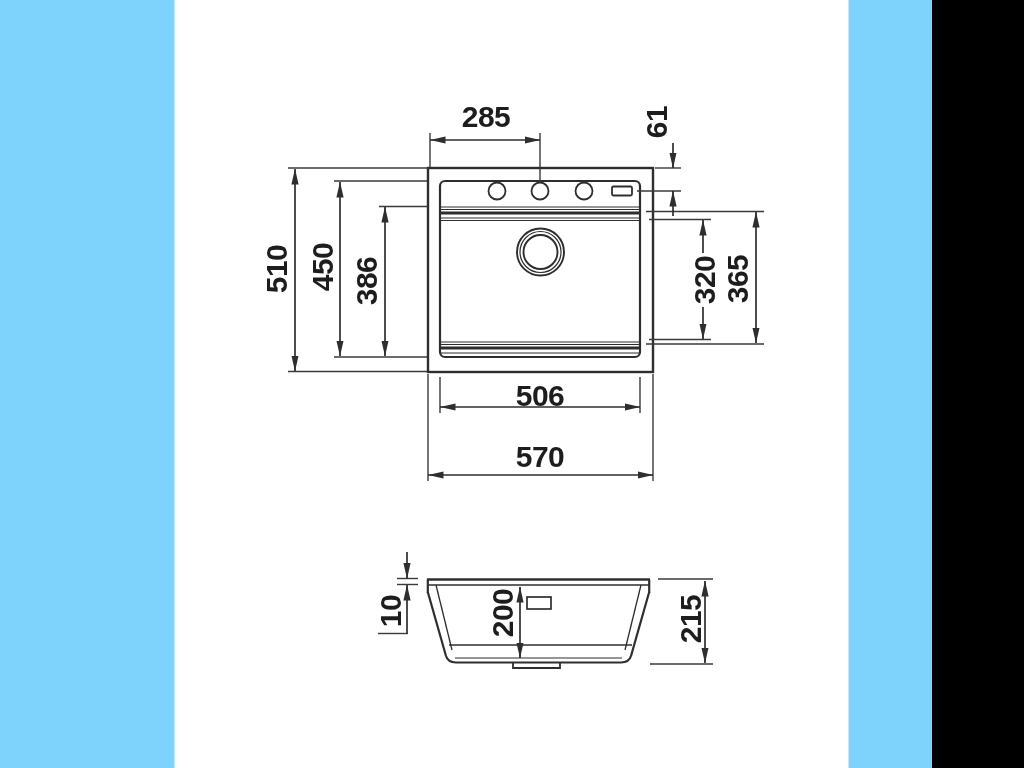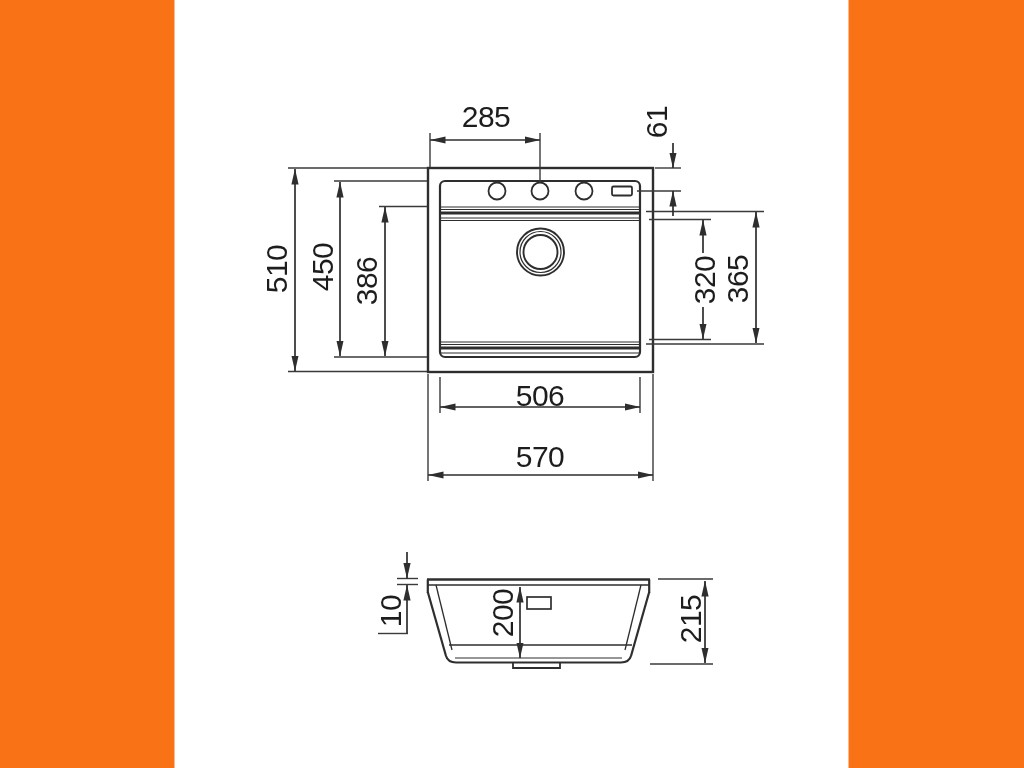--- a/index.html
+++ b/index.html
@@ -1,16 +1,16 @@
 <!DOCTYPE html>
 <html><head>
 <meta charset="utf-8">
 <style>
   html,body{margin:0;padding:0;background:#000;}
-  .stage{position:relative;width:1024px;height:768px;background:#f97316;overflow:hidden;}
+  .stage{position:relative;width:932px;height:768px;background:#7dd3fc;overflow:hidden;font-weight:bold;}
   svg{display:block;}
   text{font-family:"Liberation Sans","DejaVu Sans",sans-serif;font-size:30px;fill:#1d1d1d;letter-spacing:-0.5px;}
 </style>
 </head>
 <body>
 
 <div class="stage">
 <svg width="1024" height="768" viewBox="0 0 1024 768">
   <defs>
     <marker id="ah" viewBox="0 0 16 9" refX="15.5" refY="4.5" markerWidth="16" markerHeight="9" markerUnits="userSpaceOnUse" orient="auto-start-reverse">

